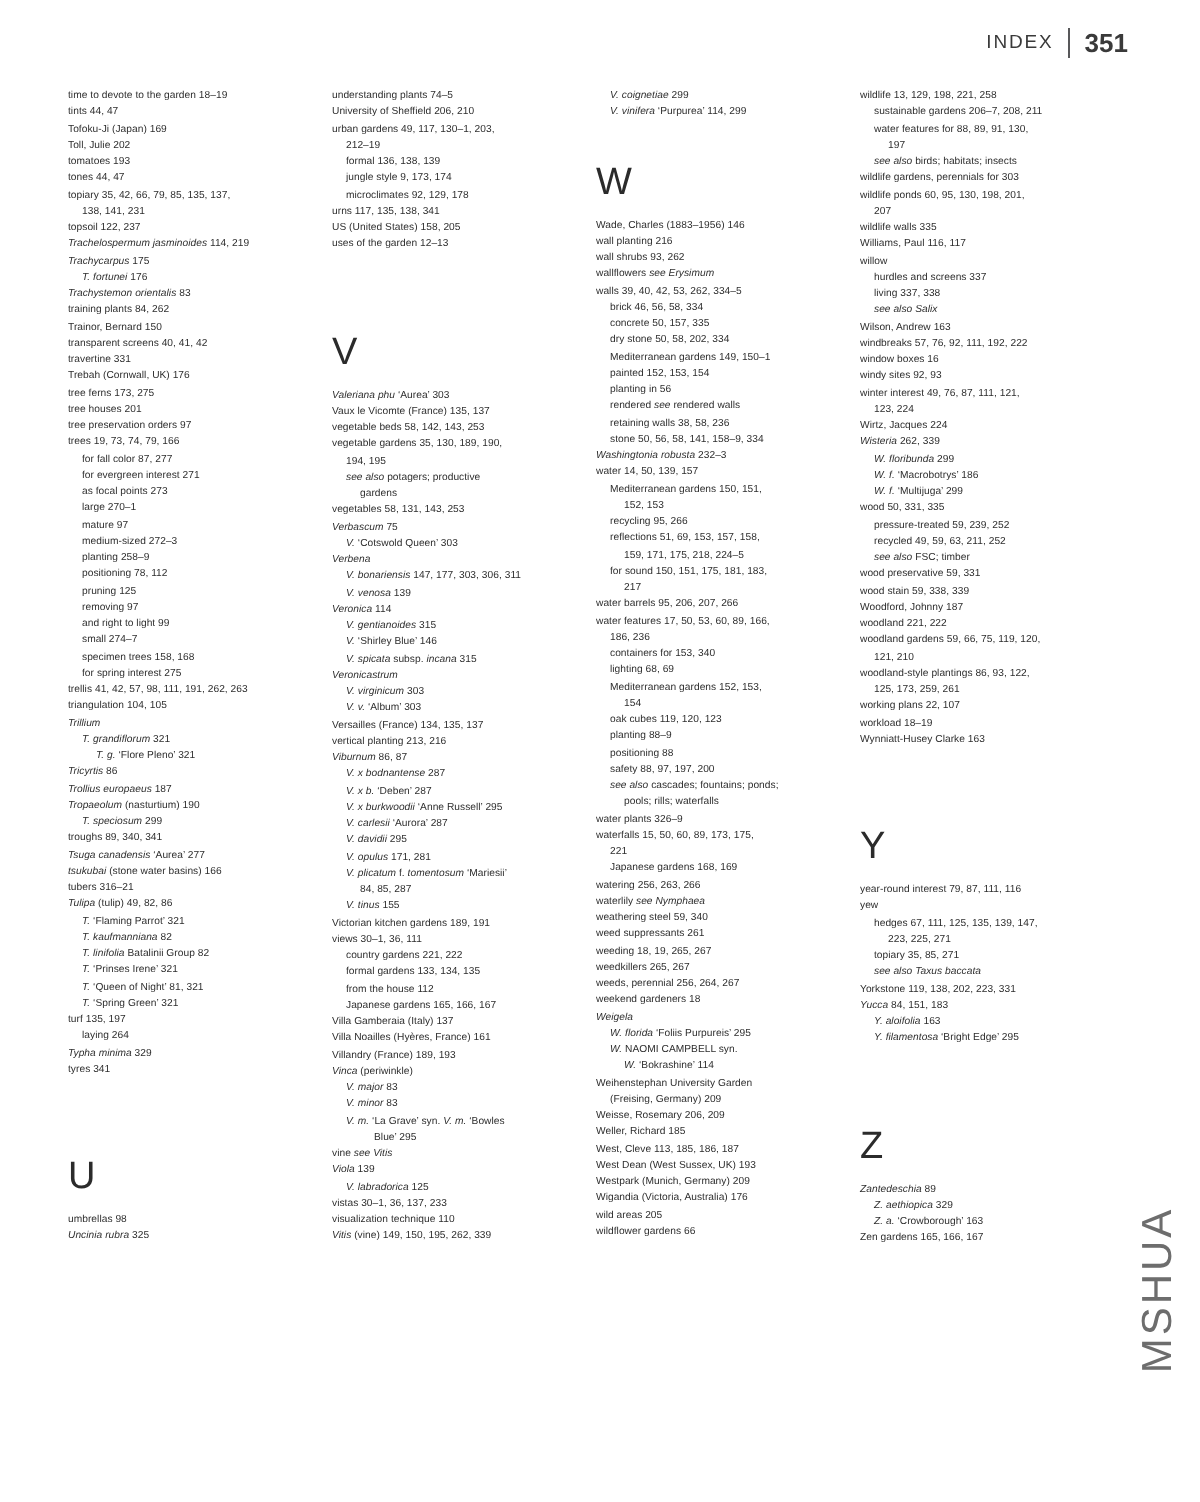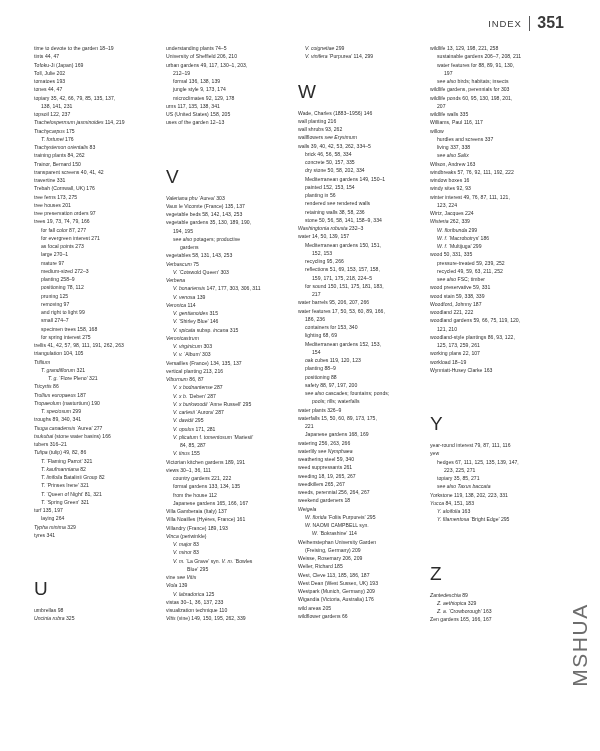--- a/index.html
+++ b/index.html
@@ -38,21 +38,21 @@
     font-weight: 400;
   }
   .runhead .rule {
     display: inline-block;
     width: 1.6px;
     height: 15px;
     background: #58585a;
   }
   .runhead .folio {
     font-weight: 700;
-    font-size: 16px;
+    font-size: 13px;
     letter-spacing: 0;
     color: #3a3a3a;
   }
   
   .cols {
     position: absolute;
     top: 44px;
     left: 34px;
     width: 528px;
     display: flex;

